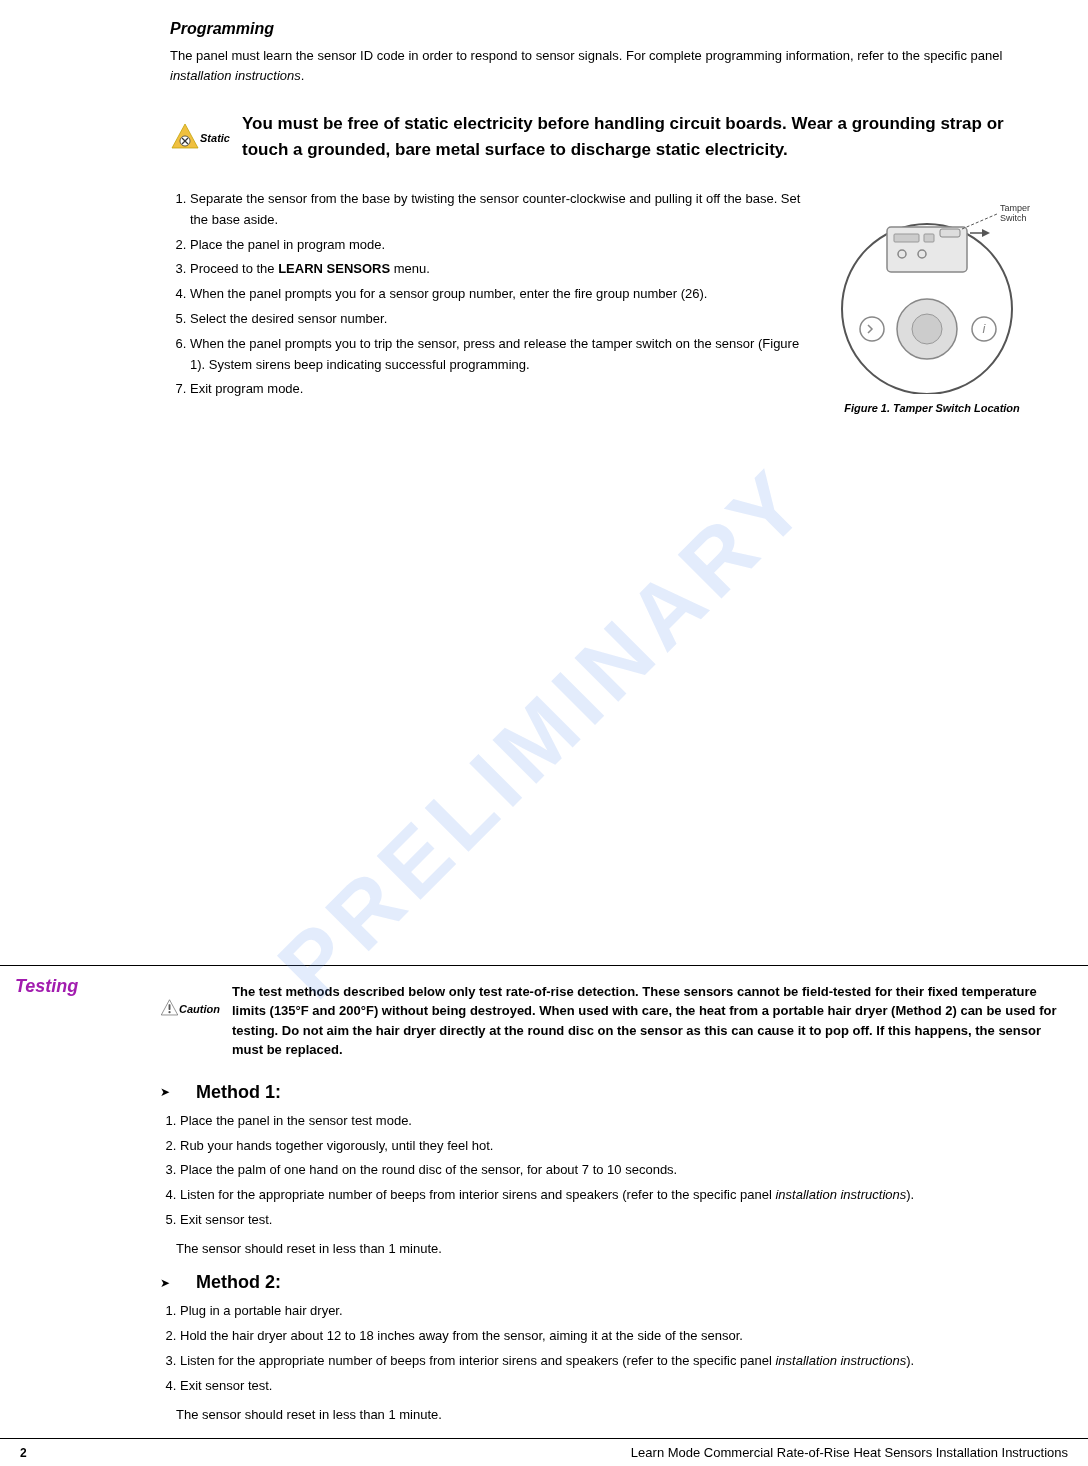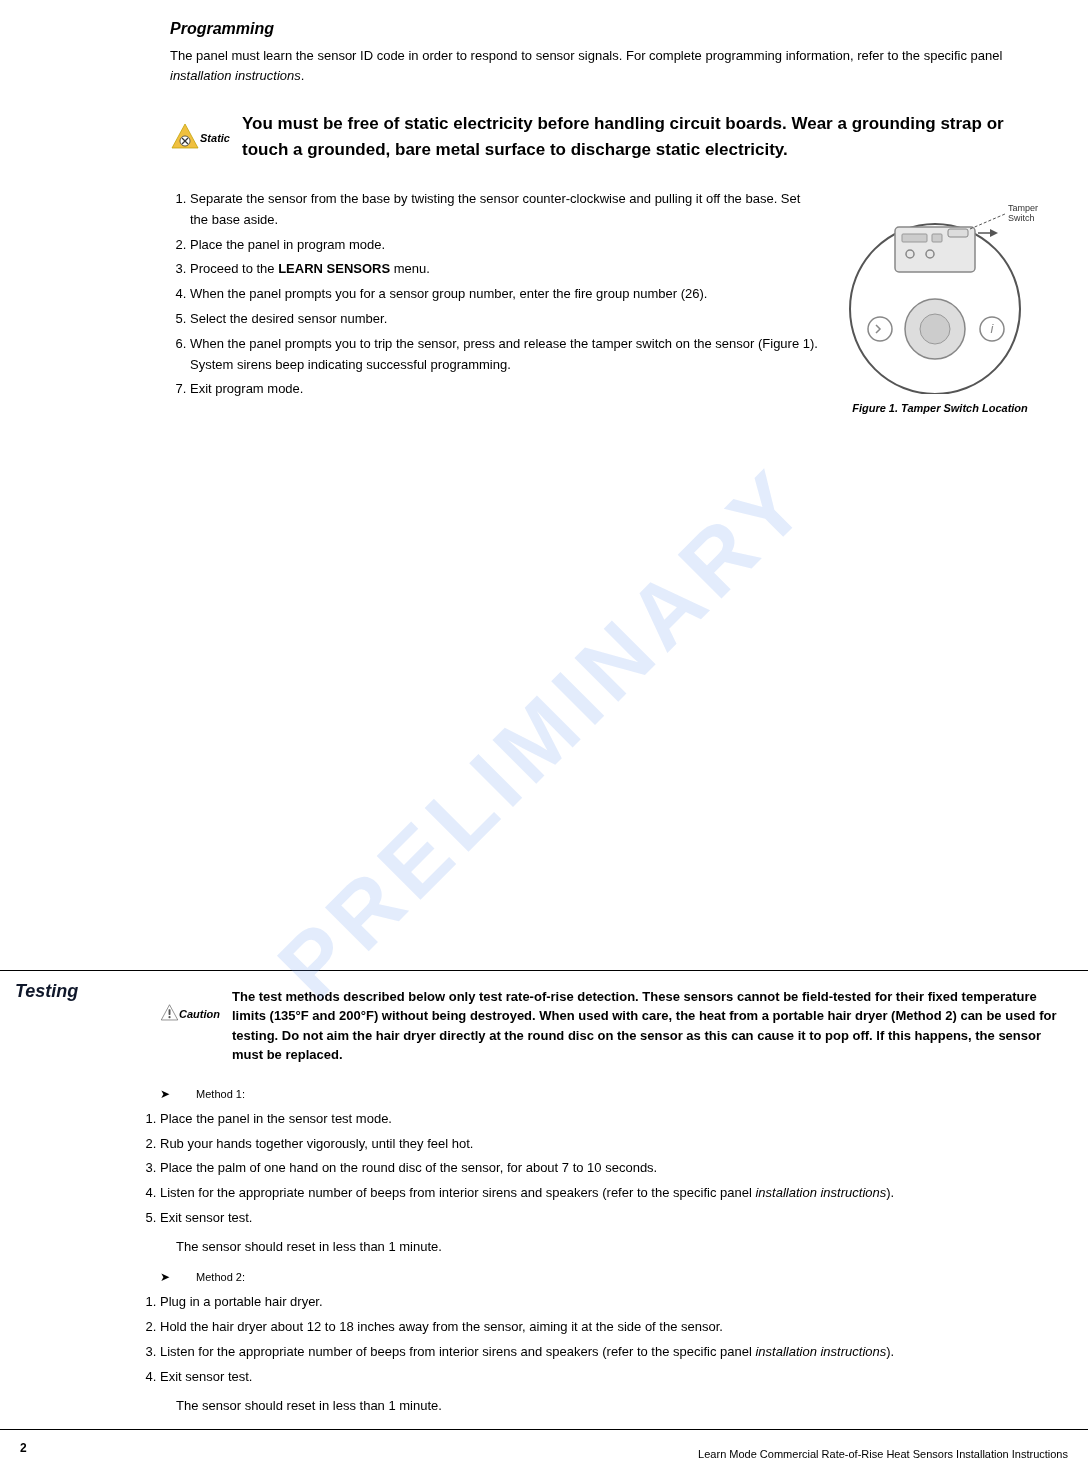--- a/index.html
+++ b/index.html
@@ -15,21 +15,21 @@
     .page-container {
       width: 1088px;
       min-height: 1466px;
       padding: 0;
       display: flex;
       flex-direction: column;
     }
     .main-content {
       display: flex;
       flex: 1;
-      padding: 20px 8px 0 0;
+      padding: 20px 16px 0 0;
     }
     .left-sidebar {
       width: 160px;
       min-width: 160px;
       padding: 0 15px;
       flex-shrink: 0;
     }
     .content-area {
       flex: 1;
       padding: 0 30px 20px 10px;
@@ -122,21 +122,21 @@
       margin-top: 10px;
       padding-top: 10px;
       display: flex;
     }
     .testing-label {
       width: 160px;
       min-width: 160px;
       font-style: italic;
       font-weight: bold;
       font-size: 18px;
-      color: #0f172a;
+      color: #a21caf;
       padding: 0 15px;
       flex-shrink: 0;
     }
     .testing-content {
       flex: 1;
       padding-right: 30px;
     }
     .testing-intro {
       font-size: 13px;
       line-height: 1.5;
@@ -177,25 +177,26 @@
       display: flex;
       align-items: center;
       margin: 12px 0 8px 0;
     }
     .method-heading::before {
       content: '➤';
       font-size: 12px;
       margin-right: 6px;
     }
     .method-heading span {
-      font-weight: normal;
-      font-size: 11px;
+      font-weight: bold;
+      font-size: 18px;
       padding-left: 20px;
     }
     .method-list {
+      margin-left: 20px;
       line-height: 1.6;
     }
     .method-list li {
       margin-bottom: 4px;
       font-size: 13px;
     }
     .method-list li em {
       font-style: italic;
     }
     .reset-note {
@@ -210,22 +211,21 @@
       justify-content: space-between;
       align-items: center;
       padding: 6px 20px;
       margin-top: auto;
     }
     .footer-page {
       font-size: 12px;
       font-weight: bold;
     }
     .footer-title {
-      font-size: 11px;
-      margin-top: 12px;
+      font-size: 13px;
     }
     
     .watermark {
       position: absolute;
       top: 50%;
       left: 50%;
       transform: translate(-50%, -50%) rotate(-45deg);
       font-size: 90px;
       color: rgba(100, 149, 237, 0.18);
       font-weight: bold;

